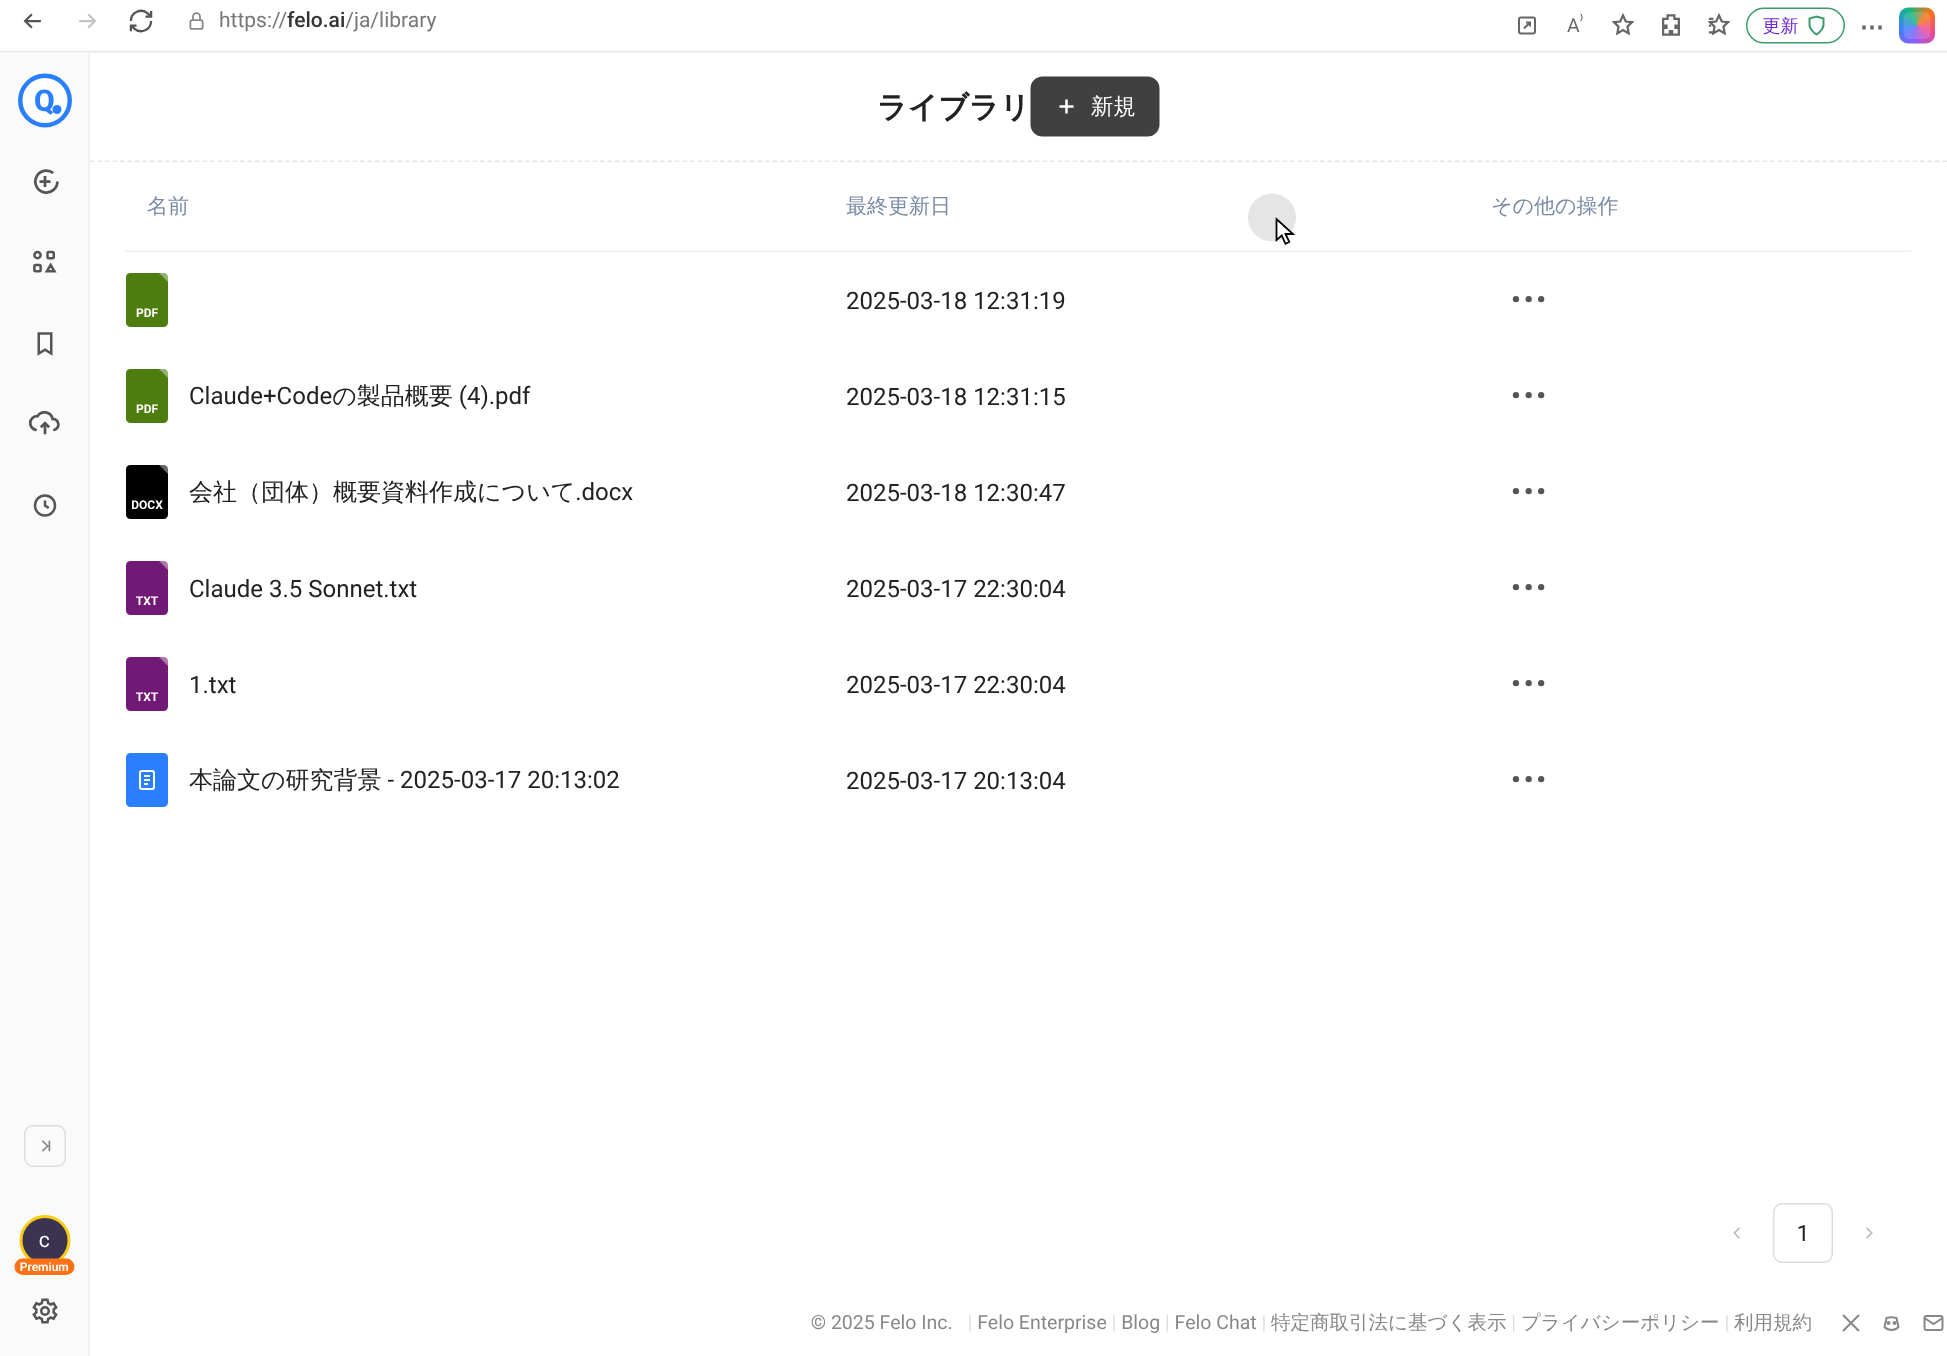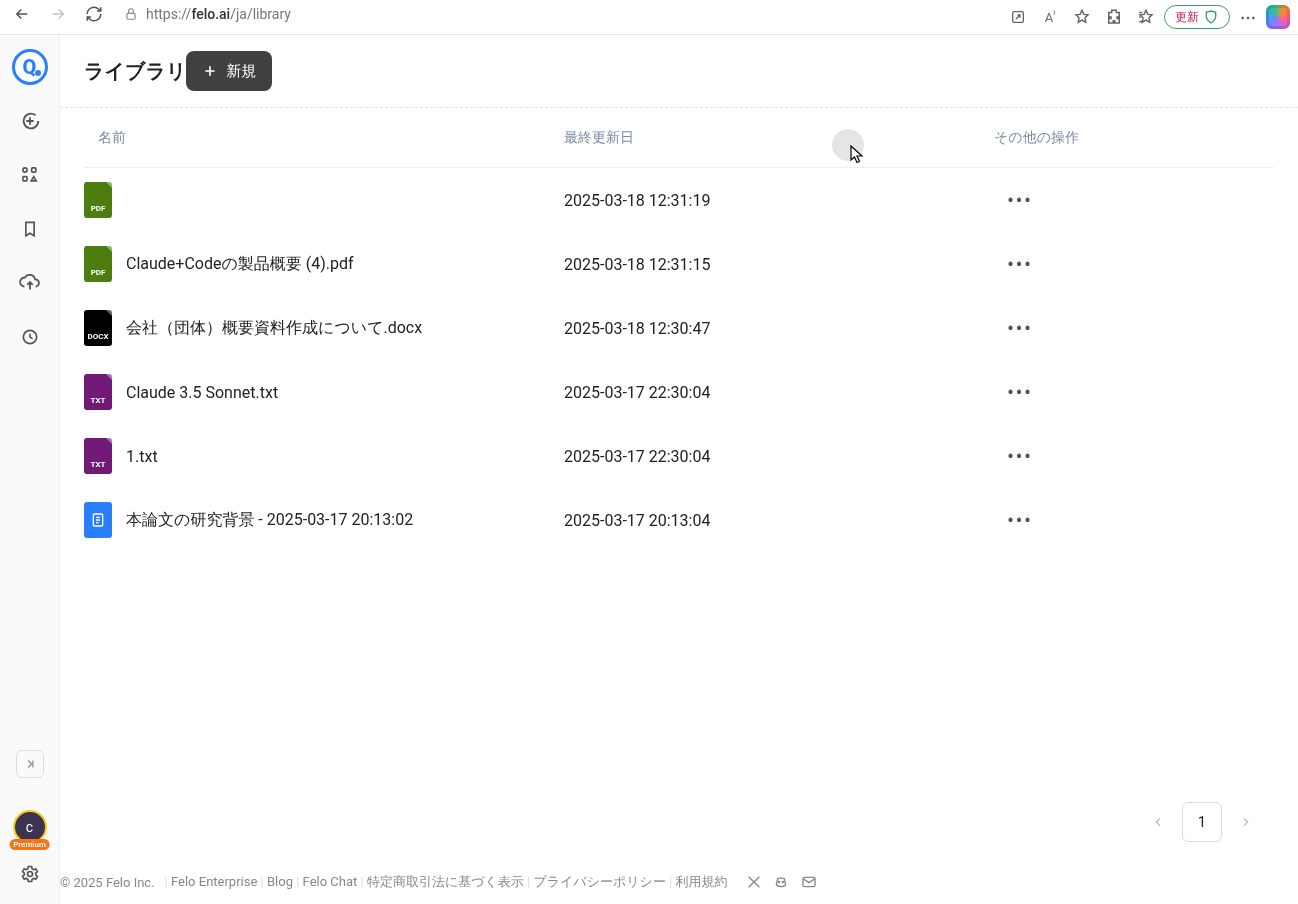--- a/index.html
+++ b/index.html
@@ -7,38 +7,38 @@
 
   
   .browser-bar { height: 35px; display: flex; padding: 0 8px; gap: 8px; border-bottom: 1px solid #e5e5e5; background: #fff; }
   .browser-btn { width: 28px; height: 28px; display: flex; align-items: center; justify-content: center; border-radius: 4px; color: #555; }
   .url-area { flex: 1; display: flex; align-items: center; gap: 8px; padding: 0 8px; height: 28px; border-radius: 14px; }
   .lock-icon { color: #888; }
   .url-text { color: #777; font-size: 14px; }
   .url-text b { color: #333; font-weight: 500; }
   .right-icons { display: flex; align-items: center; gap: 4px; }
   .right-icons .browser-btn { color: #666; }
-  .update-pill { border: 1px solid #3b9c6b; color: #be185d; border-radius: 14px; height: 24px; padding: 0 10px; display: flex; align-items: center; gap: 4px; font-size: 12px; font-weight: 500; }
+  .update-pill { border: 1px solid #3b9c6b; color: #6d28d9; border-radius: 14px; height: 24px; padding: 0 10px; display: flex; align-items: center; gap: 4px; font-size: 12px; font-weight: 500; }
   .copilot-icon { width: 24px; height: 24px; border-radius: 6px; background: conic-gradient(from 45deg, #f97316, #ec4899, #8b5cf6, #3b82f6, #10b981, #f97316); position: relative; }
   .copilot-icon::after { content:''; position:absolute; inset:3px; background:#fff; border-radius:4px; opacity:0.15;}
 
   
   .app { display: flex; height: calc(100% - 35px); }
   .sidebar { width: 60px; background: #fafafa; border-right: 1px solid #eee; display: flex; flex-direction: column; align-items: center; padding-top: 14px; gap: 18px; position: relative; }
   .nav-icon { width: 36px; height: 36px; display: flex; align-items: center; justify-content: center; color: #555; border-radius: 8px; }
   .logo-circle { width: 36px; height: 36px; border-radius: 50%; background: #fff; display: flex; align-items: center; justify-content: center; font-weight: 800; color: #2a7fff; font-size: 20px; border: 3px solid #2a7fff; position:relative;}
   .logo-circle::after{content:''; position:absolute; width:6px; height:6px; background:#2a7fff; border-radius:50%; right:4px; bottom:6px;}
   .sidebar-bottom { position: absolute; bottom: 12px; display: flex; flex-direction: column; align-items: center; gap: 12px; width: 100%; }
   .expand-btn { width: 28px; height: 28px; border: 1px solid #ddd; border-radius: 6px; display: flex; align-items: center; justify-content: center; color: #888; margin-bottom: 20px;}
   .avatar-wrap { position: relative; }
   .avatar { width: 34px; height: 34px; border-radius: 50%; background: #3a3450; color: #fff; display: flex; align-items: center; justify-content: center; font-size: 14px; border: 2px solid #facc15;}
   .premium-badge { position: absolute; bottom: -6px; left: 50%; transform: translateX(-50%); background: #f97316; color: #fff; font-size: 8px; padding: 1px 4px; border-radius: 6px; font-weight: 600; }
 
   .main { flex: 1; display: flex; flex-direction: column; position: relative; }
-  .page-header { display: flex; align-items: center; justify-content: flex-start; padding: 16px 24px 16px 24px; border-bottom: 1px dashed #e5e5e5; }
+  .page-header { display: flex; align-items: center; justify-content: center; padding: 16px 24px 16px 24px; border-bottom: 1px dashed #e5e5e5; }
   .page-title { font-size: 20px; font-weight: 700; }
   .new-btn { background: #404040; color: #fff; border: none; border-radius: 8px; height: 40px; padding: 0 16px; display: flex; align-items: center; gap: 8px; font-size: 15px; font-weight: 500; }
 
   .table-area { padding: 0 24px; flex: 1; overflow: auto; position: relative;}
   .table-head { display: flex; align-items: center; height: 60px; color: #7a8aa6; font-size: 14px; border-bottom: 1px solid #eee; }
   .col-name { width: 480px; padding-left: 14px;}
   .col-date { width: 430px; }
   .col-actions { flex: 1; text-align: left; }
 
   .row { display: flex; align-items: center; height: 64px; }
@@ -52,21 +52,21 @@
   .file-icon.doc::before { display:none;}
   .fname { white-space: nowrap; overflow: hidden; text-overflow: ellipsis; max-width: 420px;}
   .row .col-date { color: #222; font-size: 16px; }
   .row .col-actions { display: flex; justify-content: flex-start; padding-left: 10px;}
   .more-btn { width: 32px; height: 32px; display: flex; align-items: center; justify-content: center; color: #555; font-size: 18px; font-weight: 700; letter-spacing: 2px;}
 
   .pagination { position: absolute; right: 36px; bottom: 62px; display: flex; align-items: center; gap: 8px; }
   .page-arrow { width: 32px; height: 32px; display: flex; align-items: center; justify-content: center; color: #bbb; }
   .page-num { width: 40px; height: 40px; border: 1px solid #ddd; border-radius: 6px; display: flex; align-items: center; justify-content: center; font-size: 15px; }
 
-  .footer { position: absolute; bottom: 0; left: 60px; right: 0; height: 44px; display: flex; align-items: center; justify-content: flex-start; gap: 10px; font-size: 13px; color: #888; }
+  .footer { position: absolute; bottom: 0; left: 60px; right: 0; height: 44px; display: flex; align-items: center; justify-content: flex-end; gap: 10px; font-size: 13px; color: #888; }
   .footer .sep { color: #ddd; }
   .footer a { color: #888; }
   .footer-icons { display: flex; gap: 10px; margin-left: 8px;}
 
   .cursor-spot { position: absolute; width: 32px; height: 32px; border-radius: 50%; background: rgba(0,0,0,0.1); left: 772px; top: 94px; pointer-events: none;}
   .cursor-arrow { position: absolute; left: 790px; top: 110px; pointer-events: none; font-size: 18px; color:#000;}
 
   svg { display: block; }
 </style>
 </head>

